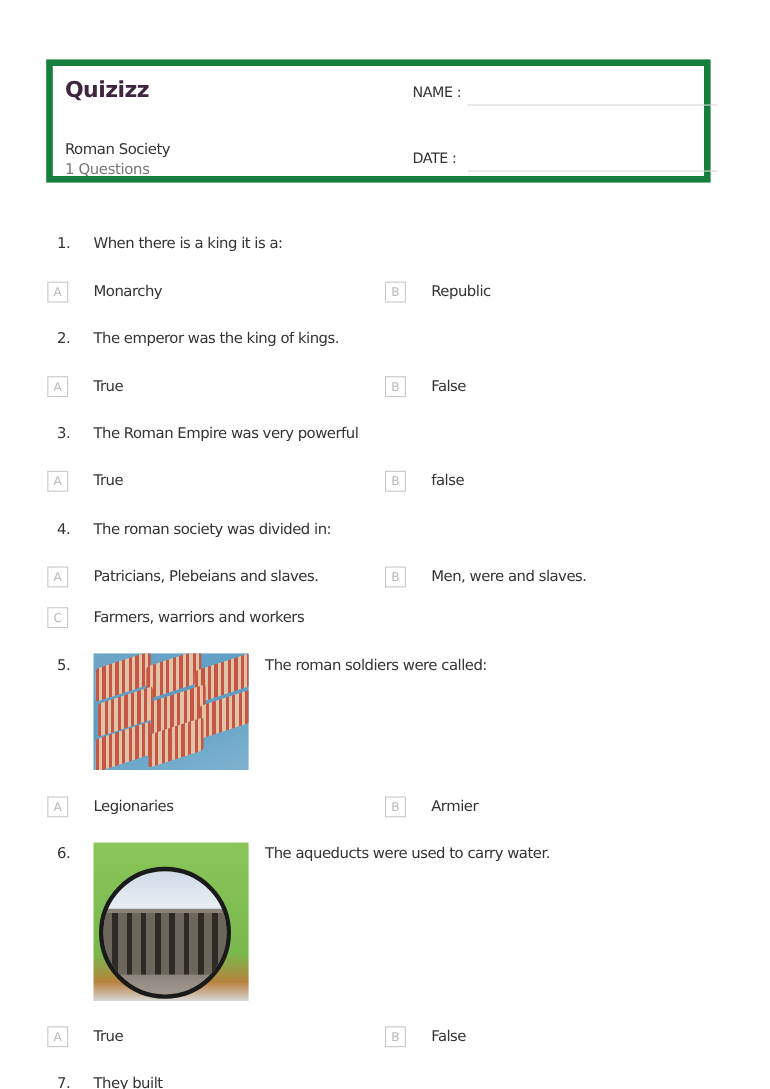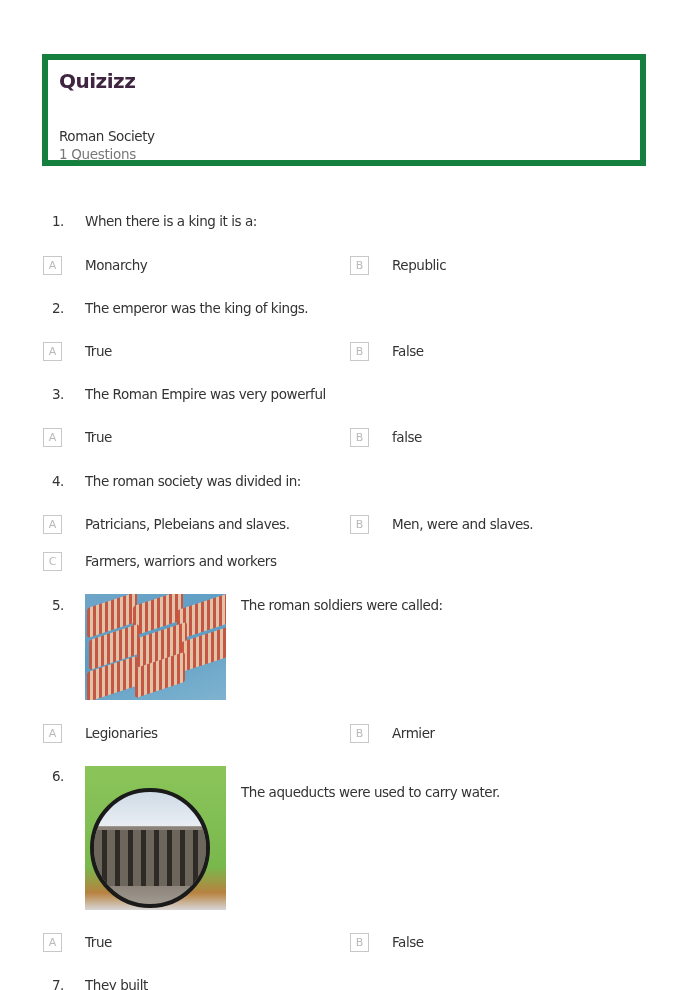--- a/index.html
+++ b/index.html
@@ -61,20 +61,28 @@
   }
 </style>
 </head>
 <body>
 
 <div class="header-box">
   <div class="logo">Quizizz</div>
   <div class="quiz-title">Roman Society</div>
   <div class="quiz-count">1 Questions</div>
 
+  <div class="field-row" style="top:17px;">
+    <span class="field-label">NAME :</span>
+    <span class="field-line"></span>
+  </div>
+  <div class="field-row" style="top:77px;">
+    <span class="field-label">DATE :</span>
+    <span class="field-line"></span>
+  </div>
 </div>
 
 <div>
   <span class="q-num" style="left:44px; top:213px;">1.</span>
   <span class="q-text" style="left:85px; top:213px;">When there is a king it is a:</span>
   <span class="opt-box" style="left:43px; top:256px;">A</span>
   <span class="opt-text" style="left:85px; top:257px;">Monarchy</span>
   <span class="opt-box" style="left:350px; top:256px;">B</span>
   <span class="opt-text" style="left:392px; top:257px;">Republic</span>
 </div>
@@ -127,21 +135,21 @@
   <span class="opt-text" style="left:392px; top:725px;">Armier</span>
 </div>
 
 <div>
   <span class="q-num" style="left:44px; top:768px;">6.</span>
   <div class="img-aqueduct">
     <div class="circle">
       <div class="arches"></div>
     </div>
   </div>
-  <span class="q-text" style="left:241px; top:768px;margin-top:16px;">The aqueducts were used to carry water.</span>
+  <span class="q-text" style="left:241px; top:768px;">The aqueducts were used to carry water.</span>
   <span class="opt-box" style="left:43px; top:933px;">A</span>
   <span class="opt-text" style="left:85px; top:934px;">True</span>
   <span class="opt-box" style="left:350px; top:933px;">B</span>
   <span class="opt-text" style="left:392px; top:934px;">False</span>
 </div>
 
 <div>
   <span class="q-num" style="left:44px; top:977px;">7.</span>
   <span class="q-text" style="left:85px; top:977px;">They built</span>
 </div>

